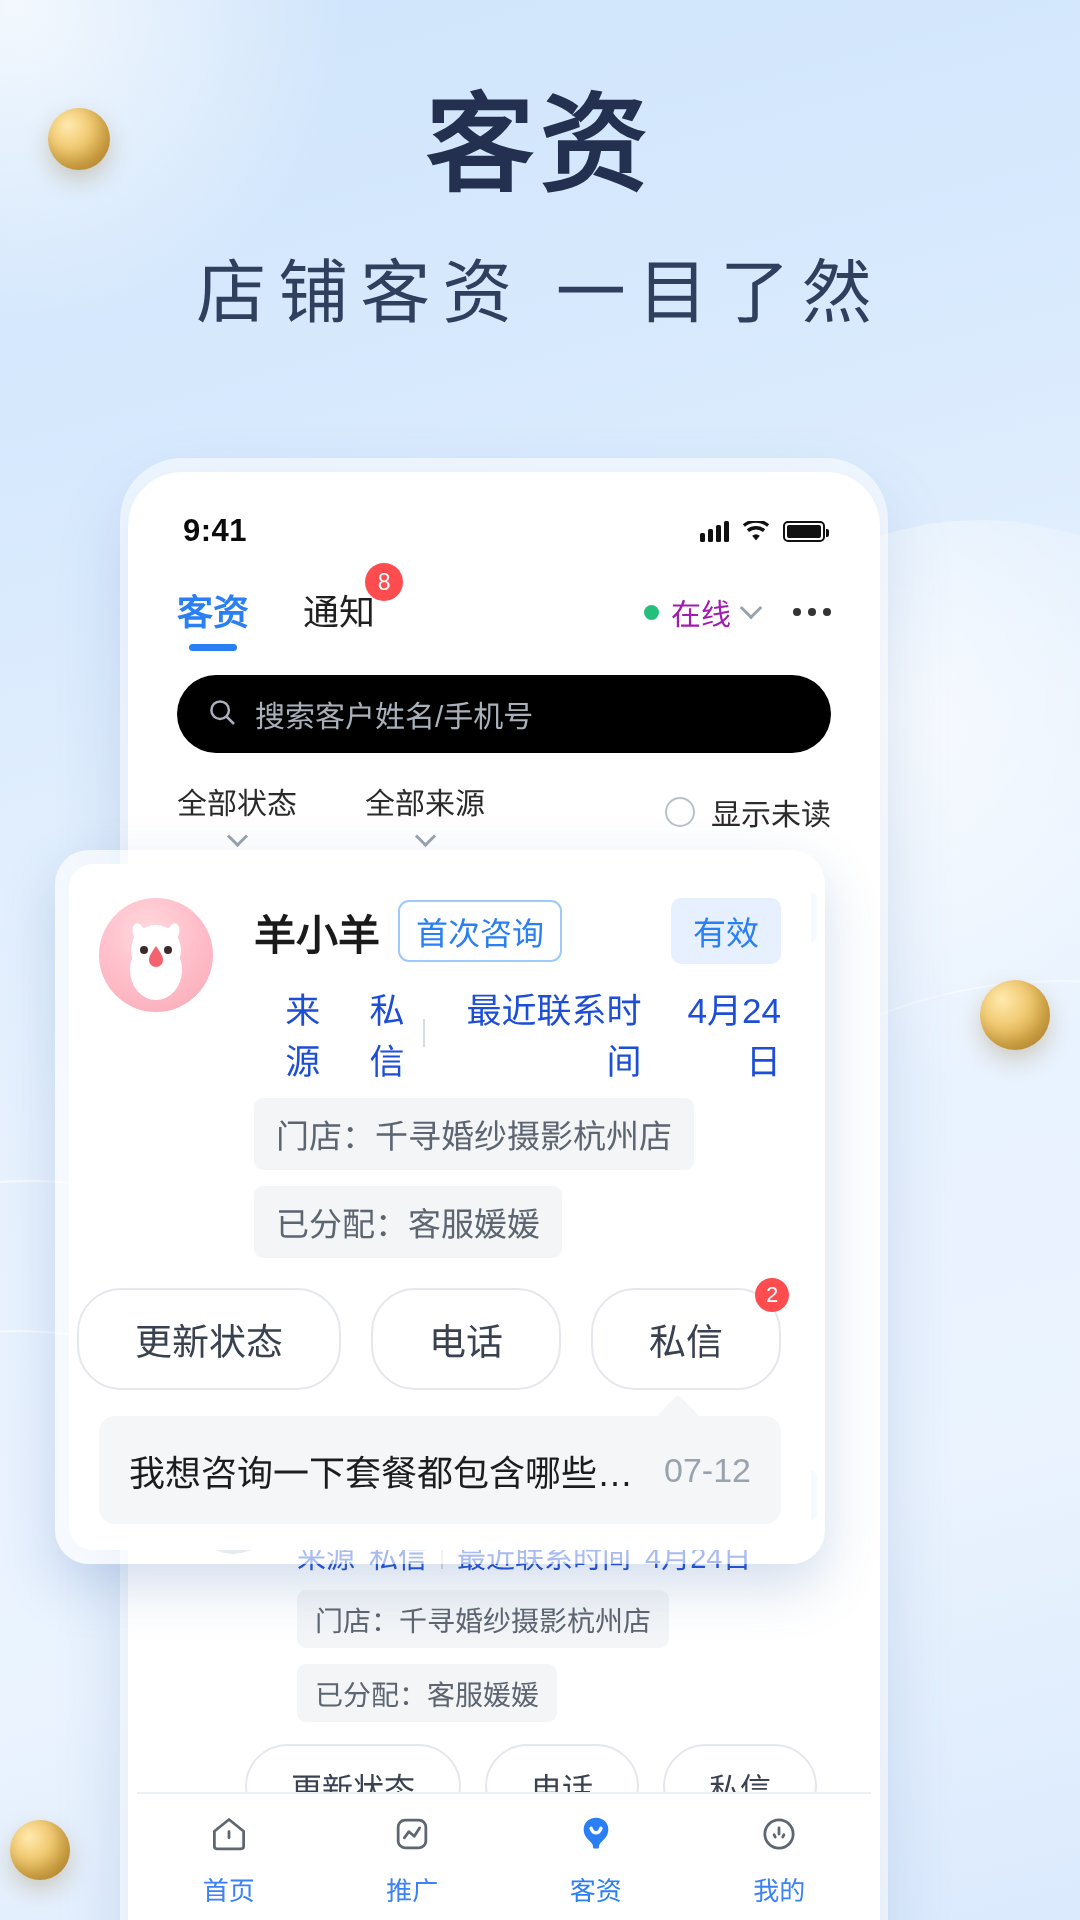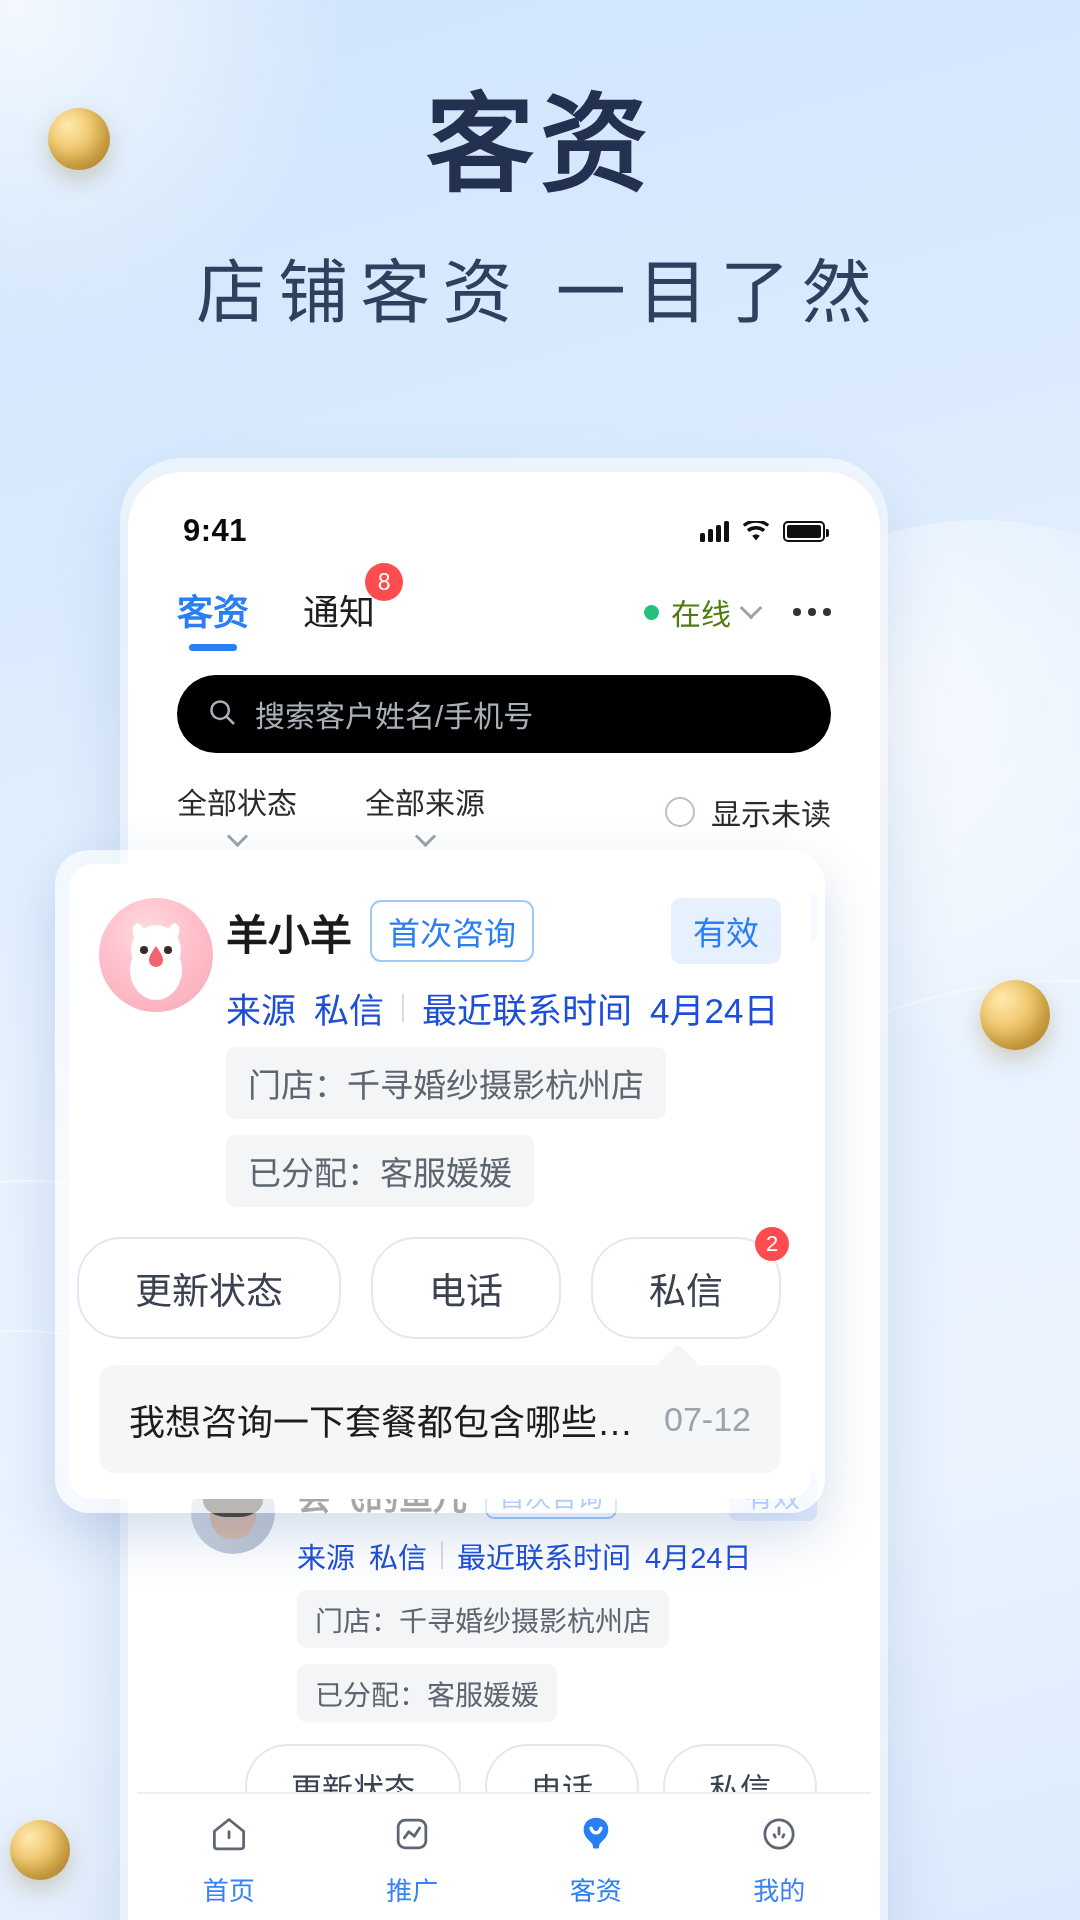--- a/index.html
+++ b/index.html
@@ -88,21 +88,21 @@
     width:48px; height:7px; border-radius:4px; background:#2b7ff5;
   }
   .tab-badge {
     position:absolute; right:-28px; top:-20px;
     min-width:38px; height:38px; border-radius:19px; background:#ff4d4f; color:#fff;
     font-size:23px; display:flex; align-items:center; justify-content:center; padding:0 8px;
   }
   .tabs-right { display:flex; align-items:center; gap:34px; }
   .online { display:flex; align-items:center; gap:12px; }
   .dot-green { width:15px; height:15px; border-radius:50%; background:#22c07b; }
-  .online-label { font-size:30px; color:#4d7c0f; }
+  .online-label { font-size:30px; color:#a21caf; }
   .chev { width:16px; height:16px; border-right:3px solid #9aa2ae; border-bottom:3px solid #9aa2ae;
           transform:rotate(45deg); margin-top:-8px; }
   .more-dots { display:flex; gap:7px; align-items:center; }
   .more-dots i { width:8px; height:8px; border-radius:50%; background:#333; display:block; }
 
   
   .searchwrap { padding:20px 40px 0 40px; }
   .searchbox {
     height:78px; background:#000000; border-radius:39px;
     display:flex; align-items:center; gap:18px; padding:0 30px;
@@ -394,21 +394,21 @@
         </span>
         <span class="nav-label">我的</span>
       </div>
     </div>
 
   </div>
 </div>
 
 <div class="float-wrap">
   <div class="float-card">
-    <div style="display:flex; gap:13px;text-align:right;">
+    <div style="display:flex; gap:41px;text-align:right;">
       <div class="avatar av-sheep">
         <svg width="114" height="114" viewBox="0 0 114 114" style="position:absolute;left:0;top:0">
           <ellipse cx="57" cy="72" rx="26" ry="30" fill="#ffffff"></ellipse>
           <circle cx="57" cy="52" r="25" fill="#ffffff"></circle>
           <ellipse cx="40" cy="35" rx="6" ry="10" fill="#ffffff" transform="rotate(-18 40 35)"></ellipse>
           <ellipse cx="74" cy="35" rx="6" ry="10" fill="#ffffff" transform="rotate(18 74 35)"></ellipse>
           <circle cx="45" cy="52" r="4" fill="#3a2a2a"></circle>
           <circle cx="69" cy="52" r="4" fill="#3a2a2a"></circle>
           <path d="M57 48c5 7 7 11 7 14a7 7 0 0 1-14 0c0-3 2-7 7-14Z" fill="#f4616f"></path>
         </svg>

